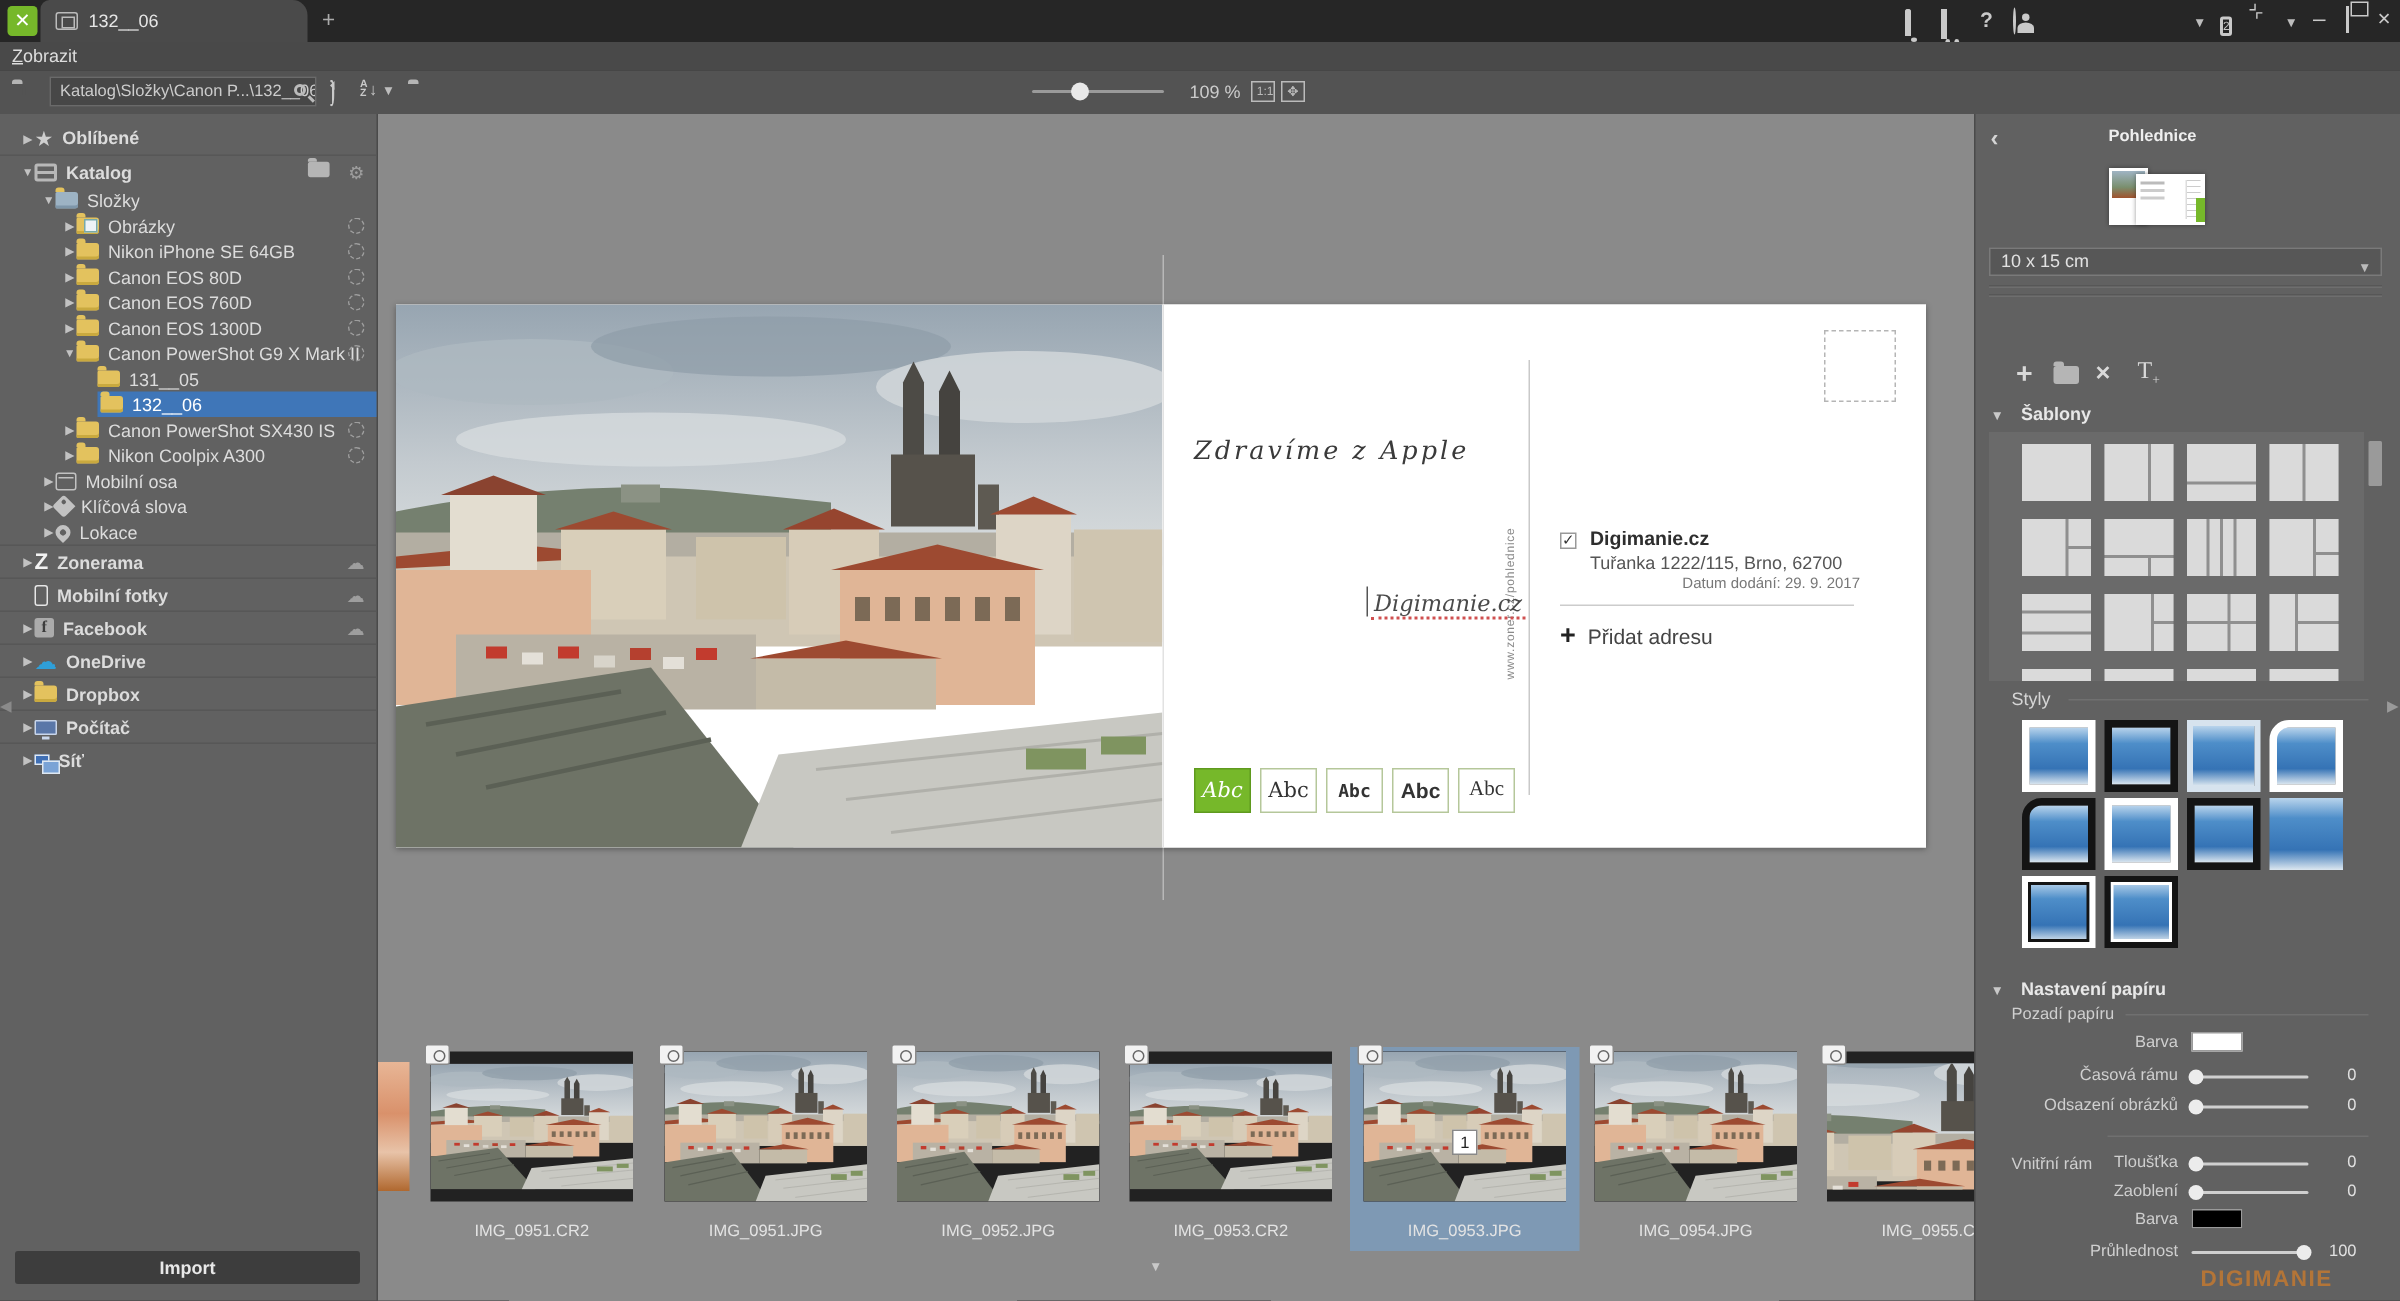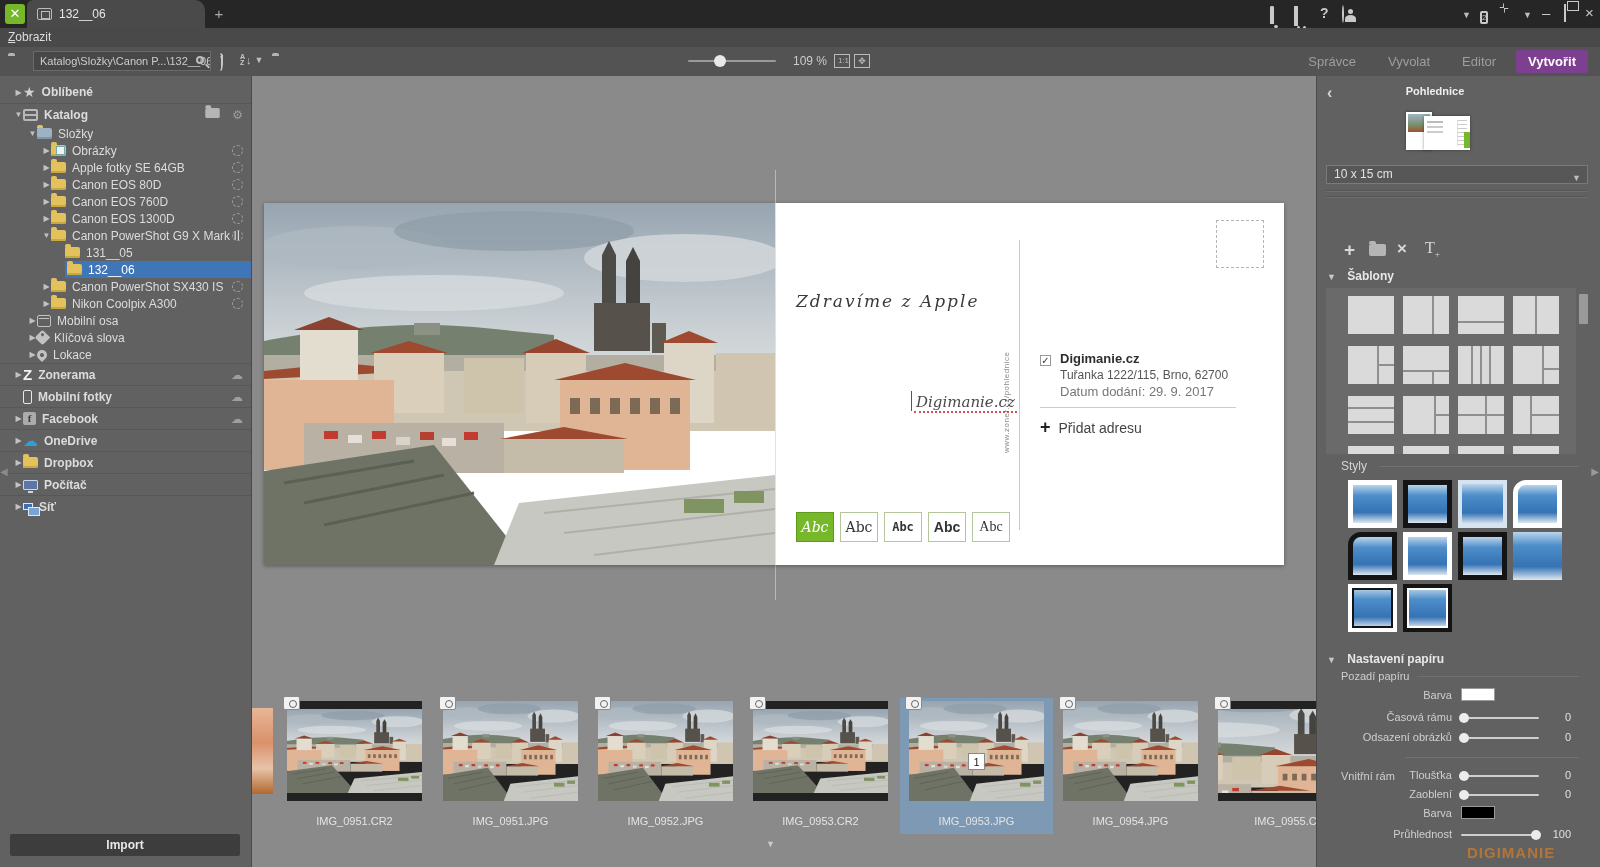--- a/index.html
+++ b/index.html
@@ -110,21 +110,21 @@
     font-style:italic; font-size:17px; color:#3a3a3a; letter-spacing:2px; }
   .vdivider { position:absolute; left:243px; top:37px; width:1px; height:290px; background:#c9c9c9; }
   .sitevert { position:absolute; left:226px; top:120px; height:130px; writing-mode:vertical-rl; transform:rotate(180deg);
     font-size:8px; color:#8a8a8a; letter-spacing:.5px; }
   .stamp { position:absolute; right:20px; top:17px; width:48px; height:48px; border:1px dashed #b5b5b5; }
   .addr { position:absolute; left:264px; top:148px; width:200px; }
   .addr .chk { position:absolute; left:0; top:4px; width:11px; height:11px; border:1px solid #999; background:#fff;
     font-size:10px; line-height:10px; color:#333; text-align:center; }
   .addr .nm { margin-left:20px; font-weight:bold; font-size:13px; color:#2e2e2e; }
   .addr .st { margin-left:20px; font-size:12px; color:#555; margin-top:2px; }
-  .addr .dt { margin-left:20px; font-size:13px; color:#777; margin-top:2px; }
+  .addr .dt { margin-left:20px; font-size:10px; color:#777; margin-top:2px;text-align:right; }
   .addr hr { margin:8px 0 0 0; border:none; border-top:1px solid #ccc; width:196px; }
   .addrow { margin-top:9px; display:flex; align-items:center; gap:8px; color:#444; font-size:14px; }
   .addrow .plus { font-weight:bold; font-size:18px; color:#222; }
   .signature { position:absolute; left:138px; top:190px; font-family:"DejaVu Serif","Liberation Serif",serif;
     font-style:italic; font-size:15px; color:#4a4a4a; border-bottom:2px dotted #d05050; padding:0 2px; }
   .signature:before { content:""; position:absolute; left:-3px; top:-2px; width:1px; height:20px; background:#555; }
   .fontrow { position:absolute; left:20px; top:309px; display:flex; gap:6px; }
   .fbtn { width:38px; height:30px; border:1px solid #b5c79a; background:#fff; color:#333;
     display:flex; align-items:center; justify-content:center; font-size:14px; }
   .fbtn.sel { background:#76b82a; border-color:#5f9a1e; color:#fff; font-family:"DejaVu Serif",serif; font-style:italic; }
@@ -317,26 +317,20 @@
       <span style="font-size:11px">↓</span>
       <span class="caret" style="margin-left:2px">▼</span>
   </div>
   <div class="abs" style="left:272px;top:9px"><span class="i-folderplus"></span></div>
   <div id="zoomslider">
       <div id="zoomthumb"></div>
     </div>
   <div id="zoomval">109 %</div>
   <div class="i-11">1:1</div>
   <div class="i-fit">✥</div>
-  <div class="modetabs">
-    <span class="modetab">Správce</span>
-    <span class="modetab">Vyvolat</span>
-    <span class="modetab">Editor</span>
-    <span class="modetab active">Vytvořit</span>
-  </div>
 </div>
 
 <div id="sidebar">
   <div style="padding-top:5px">
     <div class="trow group" style="border-top:none">
       <span class="exp" style="margin-left:14px">▶</span>
       <span class="ic-star">★</span>
       <span class="lbl">Oblíbené</span>
     </div>
     <div class="trow group">
@@ -353,21 +347,21 @@
     </div>
     <div class="trow">
       <span class="exp" style="margin-left:42px">▶</span>
       <span class="ic-folder pic"></span>
       <span class="lbl">Obrázky</span>
       <span class="trail sync"></span>
     </div>
     <div class="trow">
       <span class="exp" style="margin-left:42px">▶</span>
       <span class="ic-folder"></span>
-      <span class="lbl">Apple fotky SE 64GB</span>
+      <span class="lbl">Nikon iPhone SE 64GB</span>
       <span class="trail sync"></span>
     </div>
     <div class="trow">
       <span class="exp" style="margin-left:42px">▶</span>
       <span class="ic-folder"></span>
       <span class="lbl">Canon EOS 80D</span>
       <span class="trail sync"></span>
     </div>
     <div class="trow">
       <span class="exp" style="margin-left:42px">▶</span>

